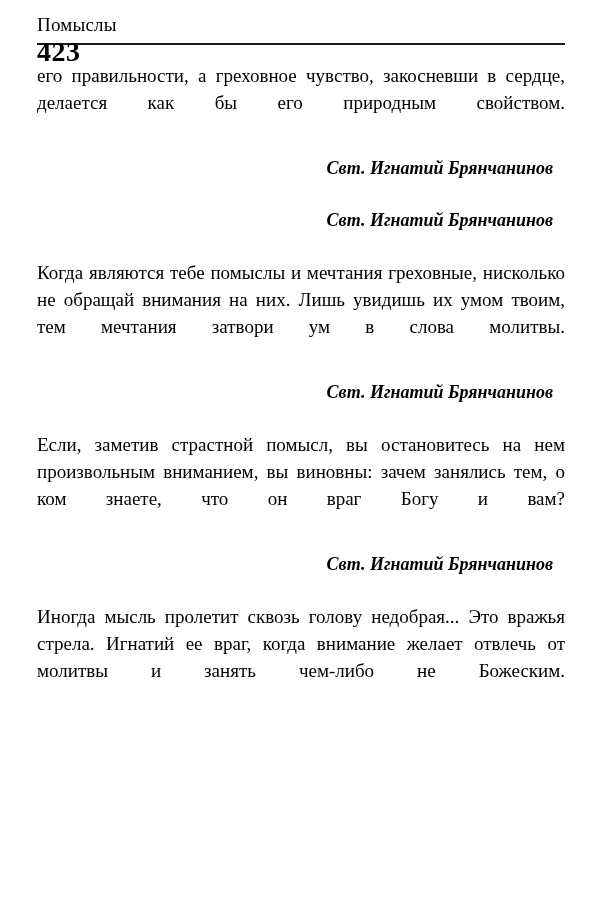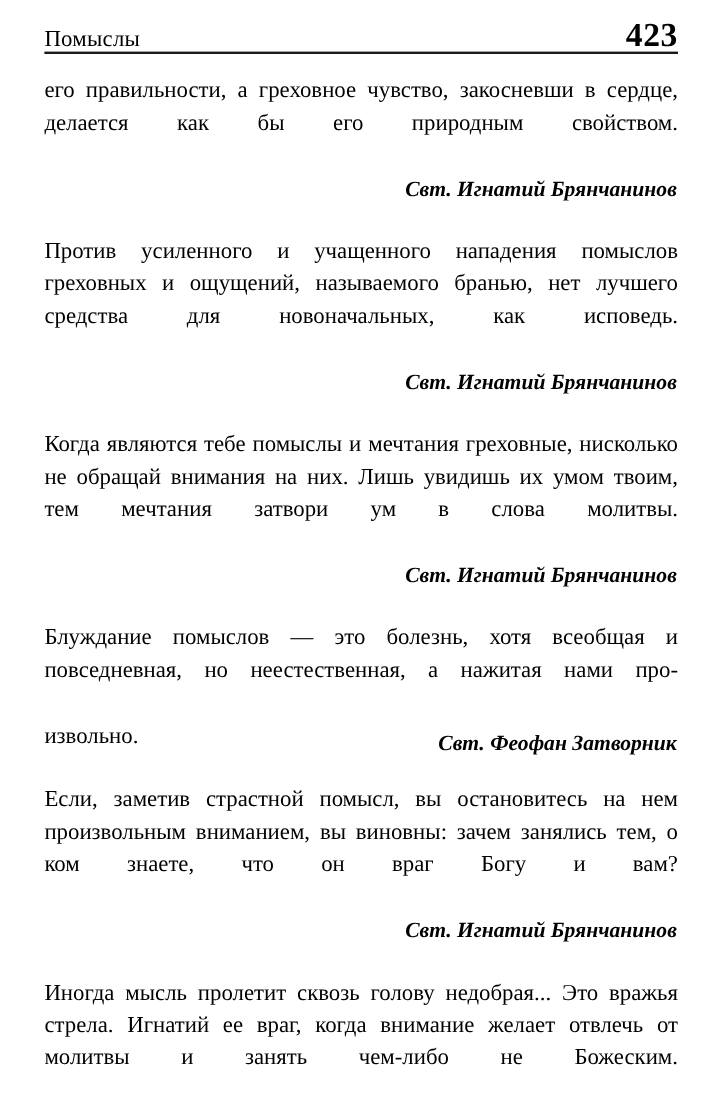--- a/index.html
+++ b/index.html
@@ -25,20 +25,21 @@
     width: 528px;
   }
 
   
   .header {
     display: flex;
     align-items: baseline;
     justify-content: space-between;
     padding-top: 14px;
     height: 26px;
+    flex-direction: column;
   }
   .header-title {
     font-size: 19px;
     letter-spacing: 0.2px;
     white-space: nowrap;
   }
   .header-folio {
     font-size: 28px;
     font-weight: bold;
     letter-spacing: 0.5px;
@@ -72,21 +73,21 @@
     display: inline-block;
     width: 100%;
   }
   .attribution {
     font-size: 18px;
     line-height: 27px;
     font-weight: bold;
     font-style: italic;
     text-align: right;
     white-space: nowrap;
-    margin: 1px;
+    margin: 12px;
   }
   
   .quote.inline-tail .tail-row {
     display: flex;
     align-items: baseline;
     justify-content: space-between;
     gap: 20px;
   }
   .quote.inline-tail .tail-text {
     font-size: 19px;
@@ -111,36 +112,28 @@
     <div class="rule"></div>
 
     <div class="quotes">
 
       <div class="quote">
         <p class="quote-body">его правильности, а греховное чувство, закосневши в сердце, делается как бы его природным свойством.</p>
         <p class="attribution">Свт. Игнатий Брянчанинов</p>
       </div>
 
       <div class="quote">
-        <p class="quote-body">Против усиленного и учащенного нападения помыслов греховных и ощущений, называемого бранью, нет лучшего средства для новоначальных, как исповедь.</p>
         <p class="attribution">Свт. Игнатий Брянчанинов</p>
       </div>
 
       <div class="quote">
         <p class="quote-body">Когда являются тебе помыслы и мечтания греховные, нисколько не обращай внимания на них. Лишь увидишь их умом твоим, тем мечтания затвори ум в слова молитвы.</p>
         <p class="attribution">Свт. Игнатий Брянчанинов</p>
       </div>
 
-      <div class="quote inline-tail">
-        <p class="quote-body">Блуждание помыслов — это болезнь, хотя всеобщая и повседневная, но неестественная, а нажитая нами про-</p>
-        <div class="tail-row">
-          <span class="tail-text">извольно.</span>
-          <span class="attribution">Свт. Феофан Затворник</span>
-        </div>
-      </div>
 
       <div class="quote">
         <p class="quote-body">Если, заметив страстной помысл, вы остановитесь на нем произвольным вниманием, вы виновны: зачем занялись тем, о ком знаете, что он враг Богу и вам?</p>
         <p class="attribution">Свт. Игнатий Брянчанинов</p>
       </div>
 
       <div class="quote">
         <p class="quote-body">Иногда мысль пролетит сквозь голову недобрая... Это вражья стрела. Игнатий ее враг, когда внимание желает отвлечь от молитвы и занять чем-либо не Божеским.</p>
 
       </div>

